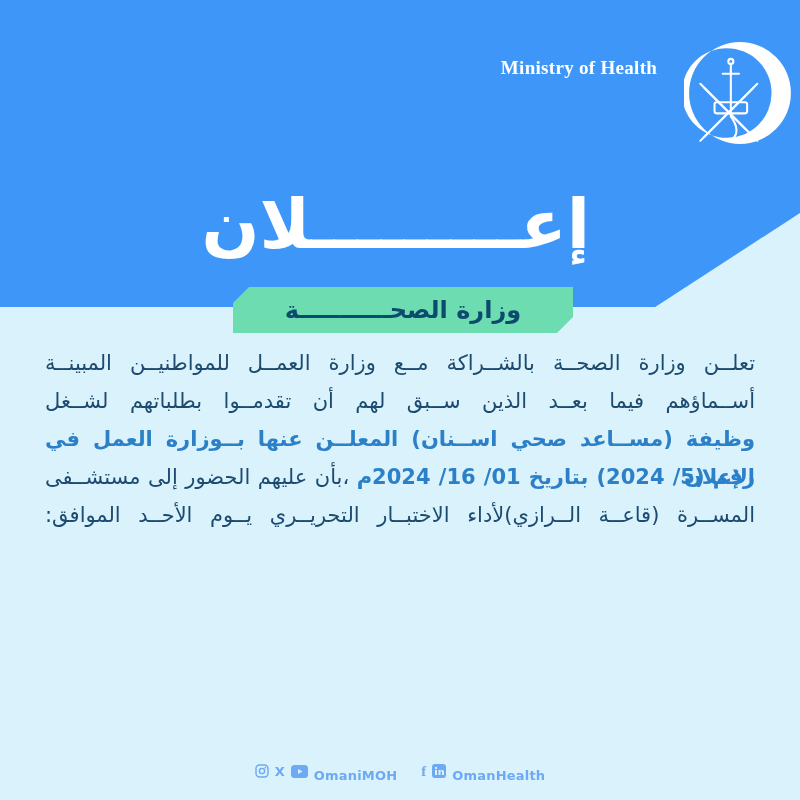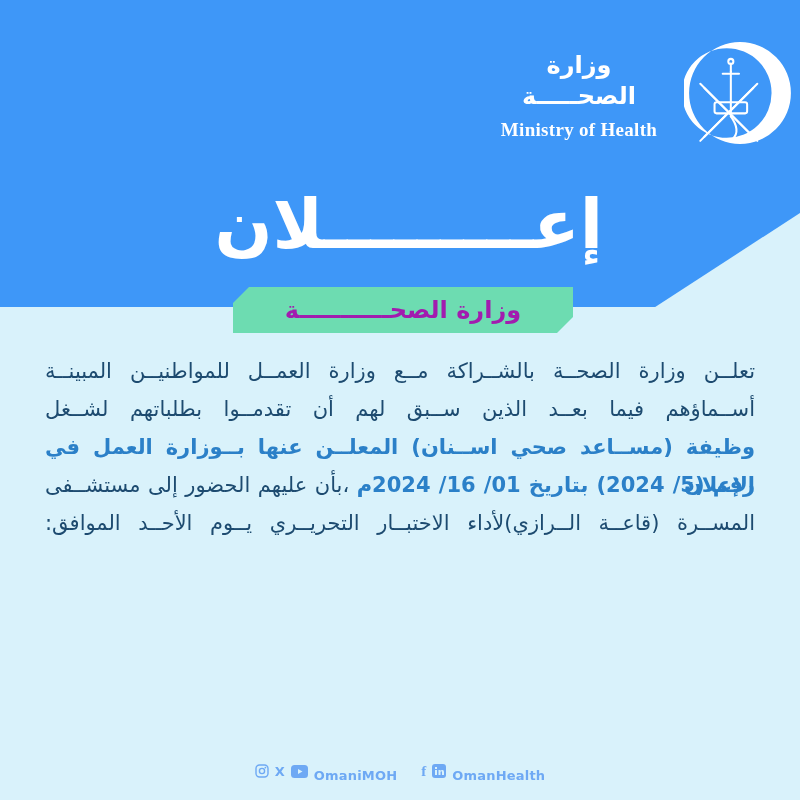--- a/index.html
+++ b/index.html
@@ -24,36 +24,36 @@
     font-size:24px;font-weight:bold;line-height:1.3;direction:rtl;
     font-family:"DejaVu Sans",sans-serif;
   }
   .logo-en{
     font-size:19px;font-weight:bold;letter-spacing:.3px;margin-top:7px;
     font-family:"Liberation Serif","DejaVu Serif",serif;white-space:nowrap;
   }
   .crescent-wrap{position:absolute;left:684px;top:37px;width:112px;height:112px;}
   
   .banner-title{
-    position:absolute;left:253px;top:186px;width:350px;
+    position:absolute;left:240px;top:186px;width:350px;
     text-align:left;color:#ffffff;font-size:68px;font-weight:bold;
     direction:rtl;line-height:1.15;white-space:nowrap;
   }
   .green-box{
     position:absolute;left:233px;top:287px;width:340px;height:46px;
     background:#6ddcb1;
     clip-path:polygon(16px 0,100% 0,100% calc(100% - 16px),calc(100% - 16px) 100%,0 100%,0 16px);
     display:flex;align-items:center;justify-content:center;
   }
   .green-box-label{
-    color:#a21caf;font-size:24px;font-weight:bold;direction:rtl;white-space:nowrap;
+    color:#0c4a6e;font-size:24px;font-weight:bold;direction:rtl;white-space:nowrap;
   }
   
   .body-text{
-    position:absolute;left:45px;top:352px;width:710px;
+    position:absolute;left:45px;top:344px;width:710px;
     direction:rtl;color:#1d4b70;font-size:21px;line-height:38px;
   }
   .line{text-align:justify;text-align-last:justify;height:38px;}
   .line.last{text-align-last:right;}
   .hl{color:#2b80c8;font-weight:bold;}
   
   .footer{
     position:absolute;left:0;bottom:18px;width:800px;height:22px;
     display:flex;align-items:center;justify-content:center;gap:7px;
     color:#6ea9f4;font-size:13px;
@@ -64,21 +64,20 @@
   .fb-f{font-weight:bold;font-size:15px;font-family:"Liberation Serif",serif;color:#6ea9f4;}
   .x-glyph{font-weight:bold;font-size:13px;color:#6ea9f4;}
 </style>
 </head>
 <body>
 
 <div class="blue-header"></div>
 
 <div class="logo">
   <div class="logo-text">
-    <div class="logo-ar">وزارة الصحـــــة</div>
     <div class="logo-en">Ministry of Health</div>
   </div>
   <div class="crescent-wrap">
     <svg width="112" height="112" viewBox="0 0 110 110">
 
       <path fill="#ffffff" fill-rule="evenodd" d="M5,55 a50,50 0 1,0 100,0 a50,50 0 1,0 -100,0 Z
            M-2,55 a44,44 0 1,1 88,0 a44,44 0 1,1 -88,0 Z"></path>
 
       <g stroke="#ffffff" stroke-width="2" fill="none" stroke-linecap="round" transform="translate(2,6)">
         <path d="M14,96 L70,40"></path>

